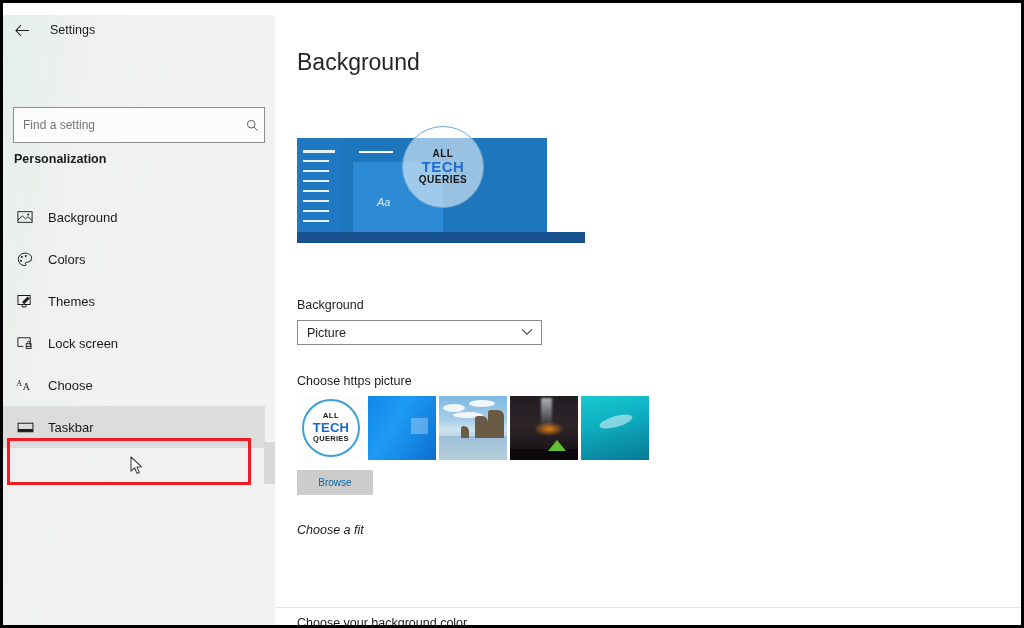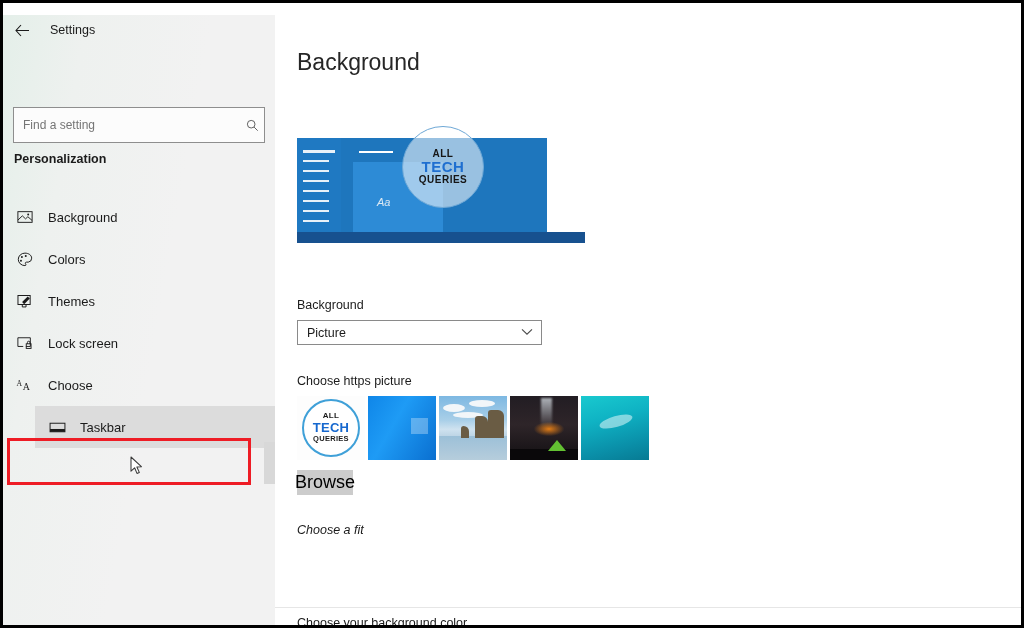--- a/index.html
+++ b/index.html
@@ -112,21 +112,20 @@
     color: #1b1b1b;
   }
   .nav-item .nav-label {
     font-size: 13px;
     color: #1b1b1b;
     margin-left: 9px;
   }
   .nav-item.selected {
     background: #dcdcdc;
     width: 262px;
-    margin-left: 32px;
   }
 
   #redbox {
     position: absolute;
     left: 4px; top: 423px;
     width: 244px; height: 47px;
     border: 3px solid #ee1c25;
     pointer-events: none;
   }
 
@@ -331,26 +330,26 @@
     position: absolute; left: 18px; top: 20px;
     width: 34px; height: 11px;
     background: rgba(225,248,250,.55);
     border-radius: 50%;
     transform: rotate(-16deg);
   }
 
   #browse-btn {
     position: absolute;
     left: 22px; top: 467px;
-    width: 56px; height: 25px;
+    width: 76px; height: 25px;
     background: #cccccc;
     border: 1px solid #cccccc;
     display: flex; align-items: center; justify-content: center;
-    font-size: 18px;
-    color: #000000;
+    font-size: 10px;
+    color: #0369a1;
     font-family: "Liberation Sans", sans-serif;
   }
 
   #divider-bottom {
     position: absolute;
     left: 0; top: 604px;
     width: 746px; height: 1px;
     background: #e6e6e6;
   }
 

